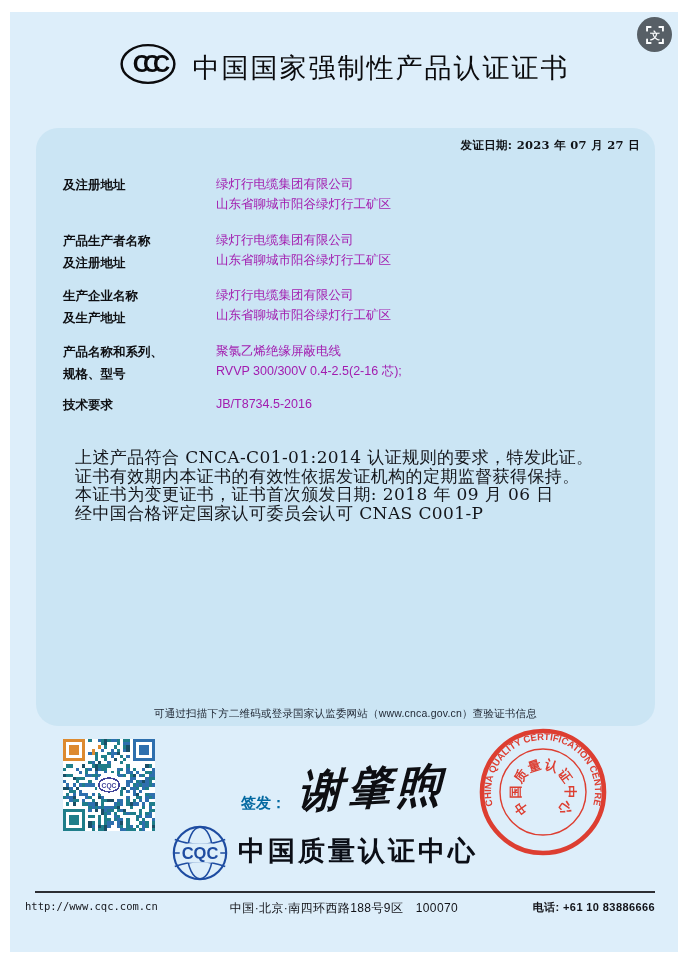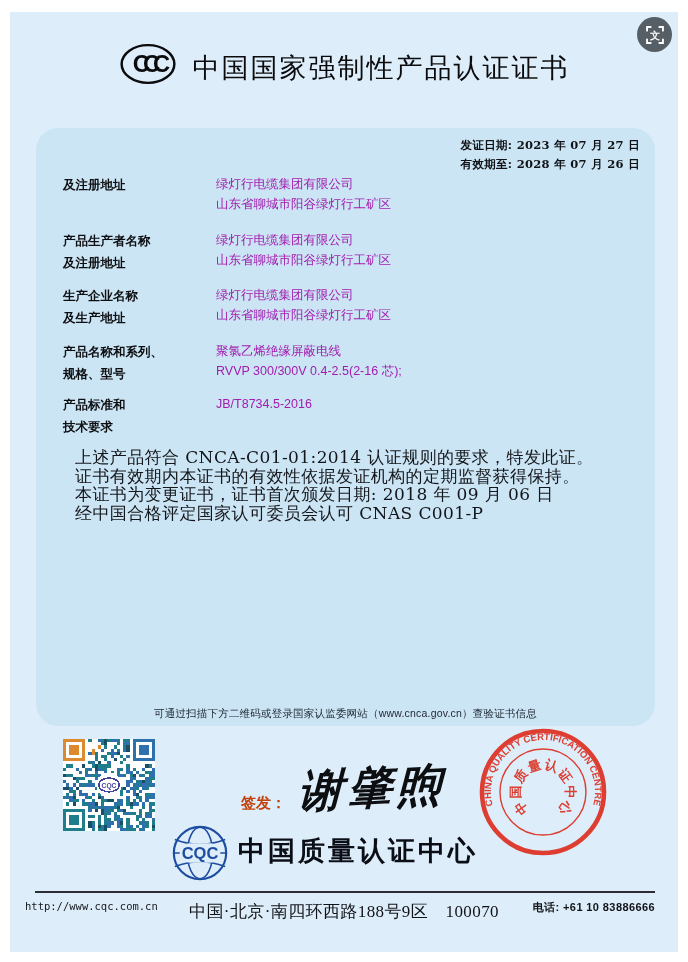--- a/index.html
+++ b/index.html
@@ -59,42 +59,42 @@
     letter-spacing:.4px;
   }
   .note {
     position:absolute; left:0; bottom:5px; width:100%; text-align:center;
     font-size:10.5px; color:#1d2averages; color:#1d2430; letter-spacing:.2px;
   }
   
   .qr { position:absolute; left:53px; top:727px; width:92px; height:92px; }
   .sign-label {
     position:absolute; left:231px; top:782px; font-size:15px; font-weight:bold;
-    color:#c2410c;
+    color:#0369a1;
   }
   .signature {
     position:absolute; left:288px; top:746px; font-size:45px; font-weight:bold;
     font-style:italic; color:#0d0e12; transform:rotate(-3deg) skewX(-4deg);
     letter-spacing:4px; white-space:nowrap;
   }
   .cqc-logo { position:absolute; left:158px; top:811px; width:64px; height:60px; }
   .issuer-name {
     position:absolute; left:228px; top:821px; font-size:27px; font-weight:600;
     color:#0b0e16; letter-spacing:3px; white-space:nowrap;
   }
   .seal { position:absolute; left:458px; top:705px; width:150px; height:150px; opacity:.93; }
   
   .footer-rule { position:absolute; left:25px; top:879px; width:620px; height:2px; background:#2c2e33; }
   .footer-url {
     position:absolute; left:15px; top:888px; font-size:10.5px; color:#16181d;
     font-family:"DejaVu Sans Mono","Liberation Mono",monospace;
   }
   .footer-addr {
     position:absolute; left:0; top:888px; width:100%; text-align:center;
-    font-size:17px; color:#121318; letter-spacing:.4px;font-family:Liberation Serif, serif;
+    font-size:12px; color:#121318; letter-spacing:.4px;
   }
   .footer-phone {
     position:absolute; right:23px; top:888px; font-size:11px; font-weight:600;
     color:#121318; letter-spacing:.4px;
   }
 </style>
 </head>
 <body>
 
 <div class="screen">
@@ -115,24 +115,20 @@
       <div class="title">中国国家强制性产品认证证书</div>
     </div>
 
     <div class="panel">
 
       <div class="meta-right kai">
         <div>
           <span>发证日期:</span>
           <span>2023 年 07 月 27 日</span>
         </div>
-        <div>
-          <span>有效期至:</span>
-          <span>2028 年 07 月 26 日</span>
-        </div>
       </div>
 
       <div class="row" style="top:46px">
         <div class="lbl">
           <div>及注册地址</div>
         </div>
         <div class="val">
           <div>绿灯行电缆集团有限公司</div>
           <div>山东省聊城市阳谷绿灯行工矿区</div>
         </div>
@@ -166,21 +162,20 @@
           <div>规格、型号</div>
         </div>
         <div class="val">
           <div>聚氯乙烯绝缘屏蔽电线</div>
           <div>RVVP 300/300V 0.4-2.5(2-16 芯);</div>
         </div>
       </div>
 
       <div class="row" style="top:266px">
         <div class="lbl">
-          <div>产品标准和</div>
           <div>技术要求</div>
         </div>
         <div class="val">
           <div>JB/T8734.5-2016</div>
           <div></div>
         </div>
       </div>
 
       <div class="statement kai">
         <div>上述产品符合 CNCA-C01-01:2014 认证规则的要求，特发此证。</div>

